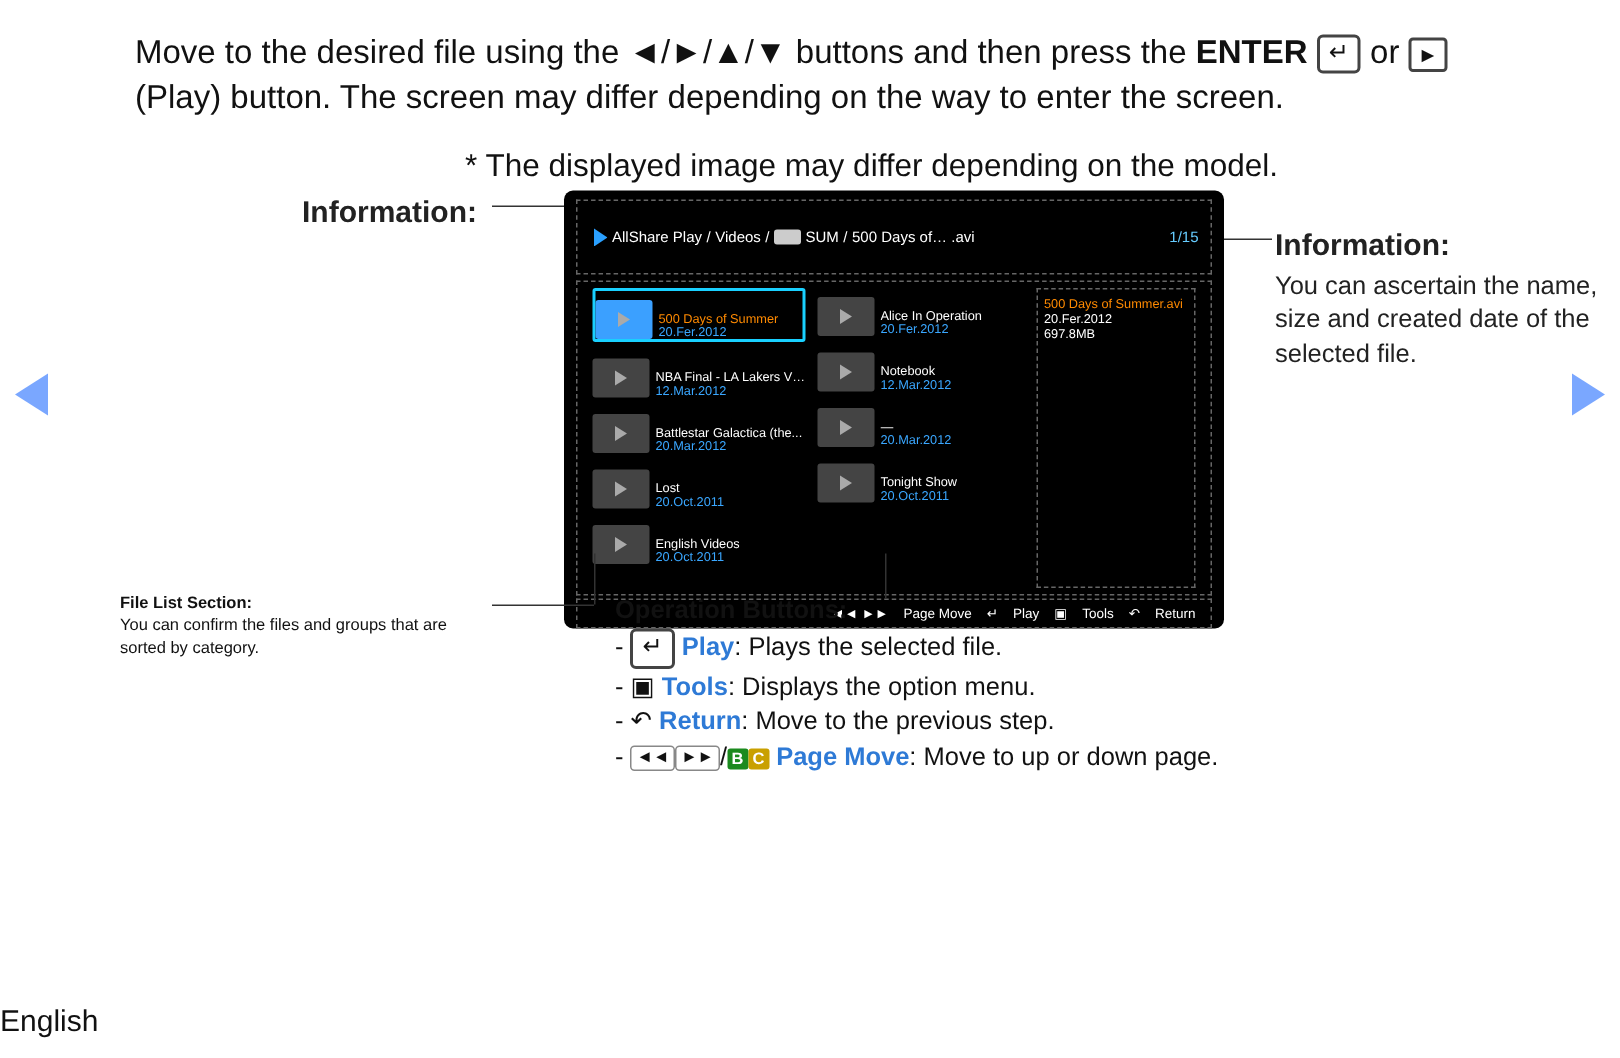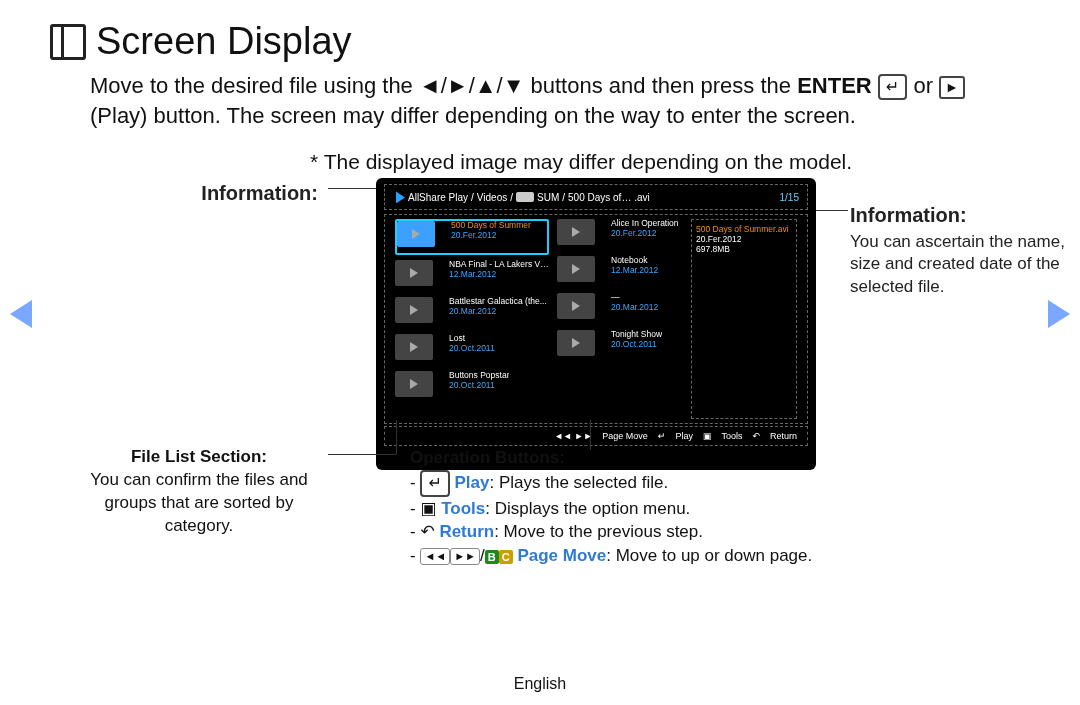--- a/index.html
+++ b/index.html
@@ -14,56 +14,52 @@
   .mid{position:relative;height:310px}
   .callout{position:absolute;font-size:17px;color:#222;text-align:right;line-height:1.3}
   .callout.left{text-align:right}
   .callout.right{text-align:left}
   .callout h4{margin:0 0 3px 0;font-size:20px;font-weight:bold}
   .nav-arrow{position:absolute;width:0;height:0;border-top:14px solid transparent;border-bottom:14px solid transparent}
   .nav-left{left:-40px;top:120px;border-right:22px solid #7aa7ff}
   .nav-right{right:-40px;top:120px;border-left:22px solid #7aa7ff}
   
   .tv{position:absolute;left:328px;top:0;width:436px;height:288px;background:#000;border-radius:4px;color:#fff;font-size:10px;box-shadow:0 0 0 2px #000}
-  .tv .crumb{display:flex;align-items:center;gap:3px;padding:6px 8px;font-size:10px;border:1px dashed #666;margin:4px 6px}
+  .tv .crumb{display:flex;align-items:center;gap:3px;padding:18px 8px;font-size:10px;border:1px dashed #666;margin:4px 6px}
   .tv .crumb .pg{margin-left:auto;color:#6cf}
   .tv .grid{display:flex;gap:8px;padding:4px 10px;border:1px dashed #666;margin:2px 6px;height:200px}
   .tv .col{flex:1;display:flex;flex-direction:column;gap:5px}
-  .item{display:flex;align-items:flex-start;gap:16px;height:32px}
+  .item{display:flex;align-items:flex-end;gap:4px;height:32px}
   .item.sel{border:2px solid #19d0ff;border-radius:2px}
   .thumb{width:38px;height:26px;background:#444;display:flex;align-items:center;justify-content:center;border-radius:2px}
   .thumb .pc{width:0;height:0;border-top:5px solid transparent;border-bottom:5px solid transparent;border-left:8px solid #aaa}
   .thumb.sel{background:#3ba0ff}
   .it-txt{display:flex;flex-direction:column;font-size:8.5px;line-height:1.1}
   .it-txt .t{color:#fff;white-space:nowrap;max-width:100px;overflow:hidden;text-overflow:ellipsis}
   .it-txt .t.sel{color:#ff8a00}
   .it-txt .d{color:#3aa7ff}
   .infobox{border:1px dashed #666;font-size:8.5px;padding:4px;margin-left:4px;width:96px}
   .infobox .t{color:#ff8a00}
   .tv .ops{display:flex;gap:10px;justify-content:flex-end;padding:4px 10px;border:1px dashed #666;margin:2px 6px;font-size:9px;align-items:center}
-  .footer{position:absolute;bottom:12px;left:0;right:0;text-align:center;font-size:16px}
+  .footer{position:absolute;bottom:12px;left:0;right:0;font-size:20px}
   .ops-desc{position:absolute;font-size:17px;line-height:1.4}
-  .fls{position:absolute;font-size:17px;text-align:center;line-height:1.35}
+  .fls{position:absolute;font-size:11px;text-align:left;line-height:1.35}
   .key-pill{display:inline-block;border:1.5px solid #888;border-radius:3px;font-size:11px;padding:0 3px;vertical-align:middle}
   .sq{display:inline-block;width:14px;height:14px;border-radius:2px;font-size:11px;font-weight:bold;color:#fff;text-align:center;line-height:14px;vertical-align:middle}
   .sqb{background:#1b8a1e}
   .sqc{background:#c9a000}
   .lead{position:absolute;border-top:1.5px solid #333}
   .lead.v{border-top:none;border-left:1.5px solid #333}
   .blue-icon{width:12px;height:12px;display:inline-block;background:#2aa0ff;clip-path:polygon(25% 0,100% 50%,25% 100%)}
   .usb-icon{display:inline-block;width:18px;height:10px;background:#ccc;border-radius:2px}
 </style>
 </head>
 <body>
 
 <div class="page">
-  <div class="title-row">
-    <span class="book"></span>
-    <span>Screen Display</span>
-  </div>
 
   <p class="para">
     <span>Move to the desired file using the </span>
     <span>◄/►/▲/▼</span>
     <span> buttons and then press the </span>
     <b>ENTER</b>
     <span class="enter-key">↵</span>
     <span> or </span>
     <span class="play-key">►</span>
     <span> (Play) button. The screen may differ depending on the way to enter the screen.</span>
@@ -132,21 +128,21 @@
               <div class="it-txt">
                 <span class="t">Lost</span>
                 <span class="d">20.Oct.2011</span>
               </div>
             </div>
           <div class="item">
               <div class="thumb">
                 <div class="pc"></div>
               </div>
               <div class="it-txt">
-                <span class="t">Buttons Popstar</span>
+                <span class="t">English Videos</span>
                 <span class="d">20.Oct.2011</span>
               </div>
             </div>
         </div>
         <div class="col">
           <div class="item">
               <div class="thumb">
                 <div class="pc"></div>
               </div>
               <div class="it-txt">

